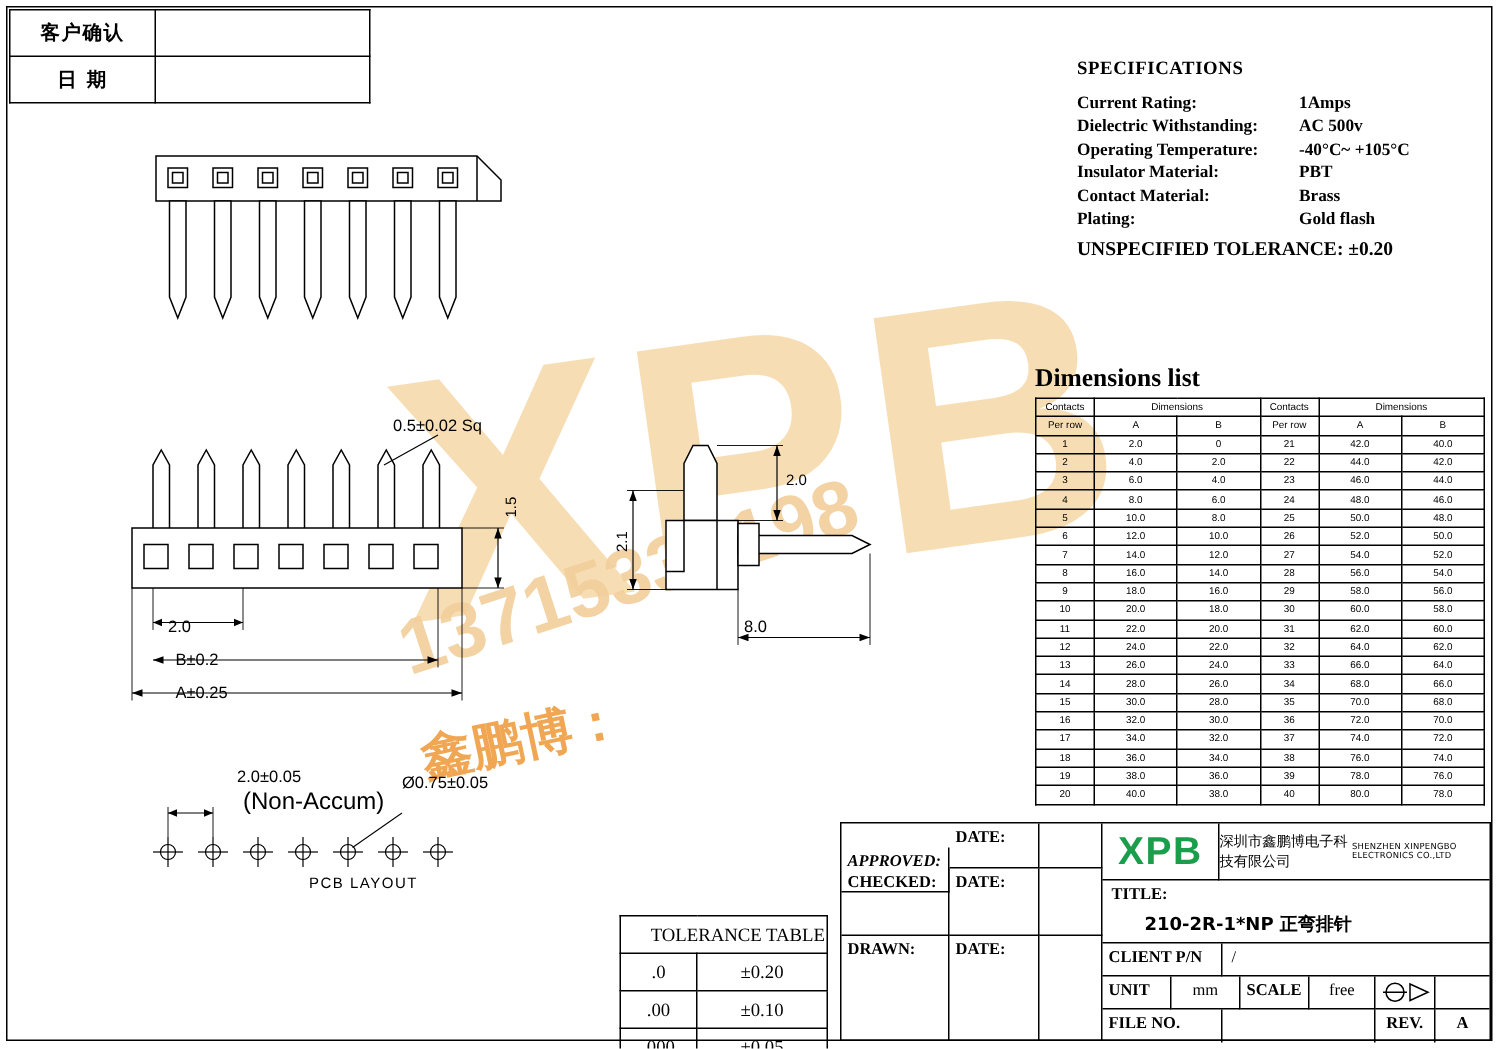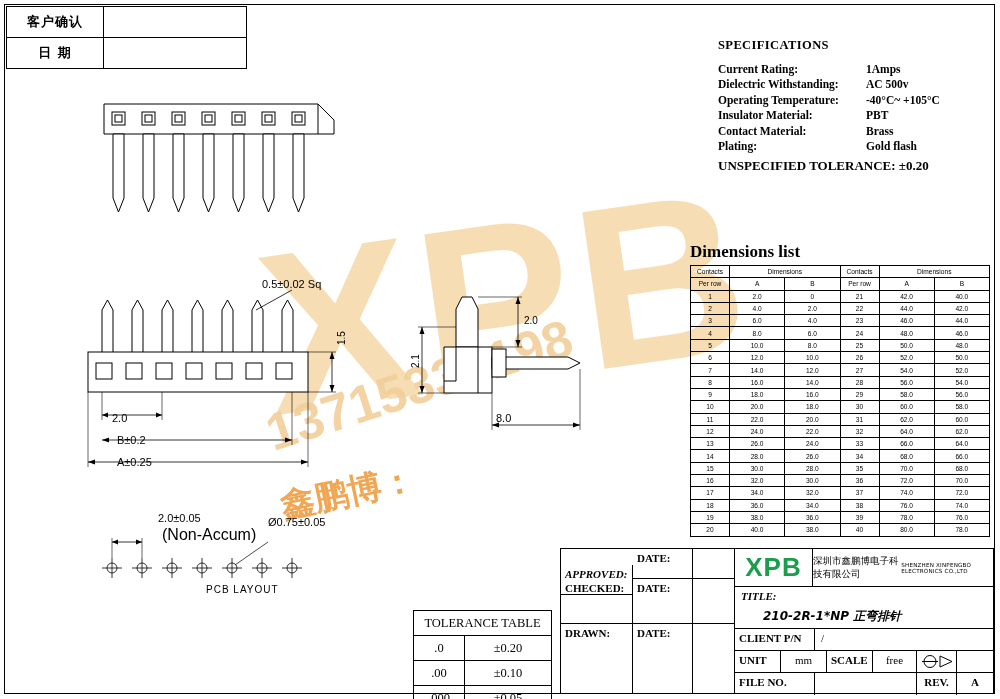--- a/index.html
+++ b/index.html
@@ -54,21 +54,21 @@
   .dimhdr td{height:12px;}
 
   
   .t{position:absolute;font-family:"Liberation Sans",sans-serif;font-size:10px;}
 
   
   .tbl-tol{position:absolute;left:413px;top:610px;border-collapse:collapse;font-family:"Liberation Serif",serif;}
   .tbl-tol td{border:1px solid #000;height:22px;font-size:12.5px;text-align:center;}
   .tbl-tol td.a{width:48px;}
   .tbl-tol td.b{width:84px;}
-  .tbl-tol td.hdr{width:132px;font-size:12.5px;}
+  .tbl-tol td.hdr{width:132px;font-size:12.5px;text-align:right;}
 
   .titleblock{position:absolute;left:560px;top:548px;width:434px;height:146px;border:1.2px solid #000;box-sizing:border-box;}
   .tbcell{position:absolute;box-sizing:border-box;border-right:1px solid #000;border-bottom:1px solid #000;font-size:11px;}
   .lbl{font-family:"Liberation Serif",serif;font-weight:bold;font-size:11px;padding:3px 4px;}
   .logo{font-family:"Liberation Sans",sans-serif;font-weight:bold;font-size:26px;color:#1a9e4b;letter-spacing:1px;}
   .cn1{font-family:"DejaVu Sans",sans-serif;font-size:9.5px;}
   .cn2{font-family:"DejaVu Sans",sans-serif;font-size:5.6px;letter-spacing:.2px;}
 </style>
 </head>
 <body>
@@ -504,21 +504,21 @@
     <div class="tbcell" style="left:132px;top:75px;width:42px;height:70px;border-bottom:none;"></div>
 
     <div class="tbcell" style="left:174px;top:0;width:78px;height:38px;display:flex;align-items:center;justify-content:center;">
       <span class="logo">XPB</span>
     </div>
     <div class="tbcell" style="left:252px;top:0;width:180px;height:38px;border-right:none;display:flex;flex-direction:row;align-items:center;justify-content:center;">
       <span class="cn1">深圳市鑫鹏博电子科技有限公司</span>
       <span class="cn2">SHENZHEN XINPENGBO ELECTRONICS CO.,LTD</span>
     </div>
 
-    <div class="tbcell" style="left:174px;top:38px;width:258px;height:42px;border-right:none;padding:3px 6px;font-style:italic;">
+    <div class="tbcell" style="left:174px;top:38px;width:258px;height:42px;border-right:none;padding:3px 6px;">
       <span class="lbl" style="padding:0;">TITLE:</span>
       <div style="font-family:'DejaVu Sans',sans-serif;font-size:12px;font-weight:bold;margin-top:6px;margin-left:22px;">210-2R-1*NP  正弯排针</div>
     </div>
 
     <div class="tbcell lbl" style="left:174px;top:80px;width:80px;height:22px;">CLIENT P/N</div>
     <div class="tbcell" style="left:254px;top:80px;width:178px;height:22px;border-right:none;padding:3px 6px;">/</div>
 
     <div class="tbcell lbl" style="left:174px;top:102px;width:46px;height:22px;">UNIT</div>
     <div class="tbcell" style="left:220px;top:102px;width:46px;height:22px;padding:3px 4px;text-align:center;">mm</div>
     <div class="tbcell lbl" style="left:266px;top:102px;width:46px;height:22px;">SCALE</div>

